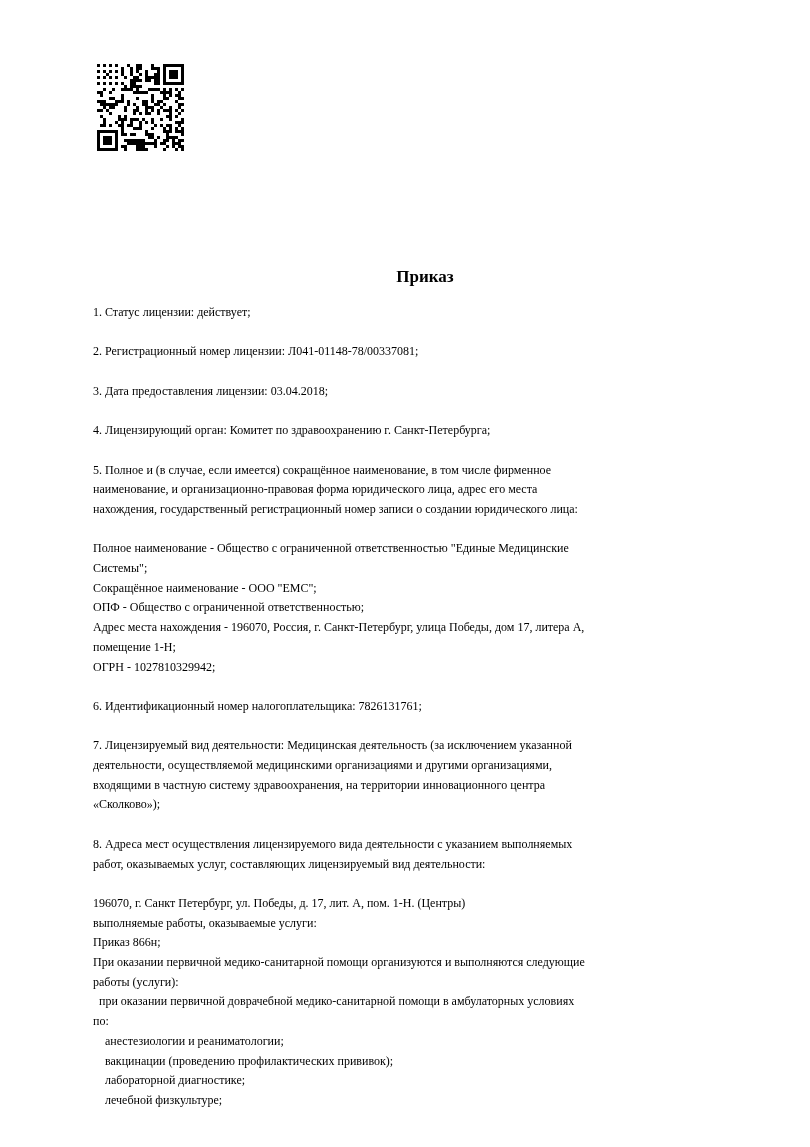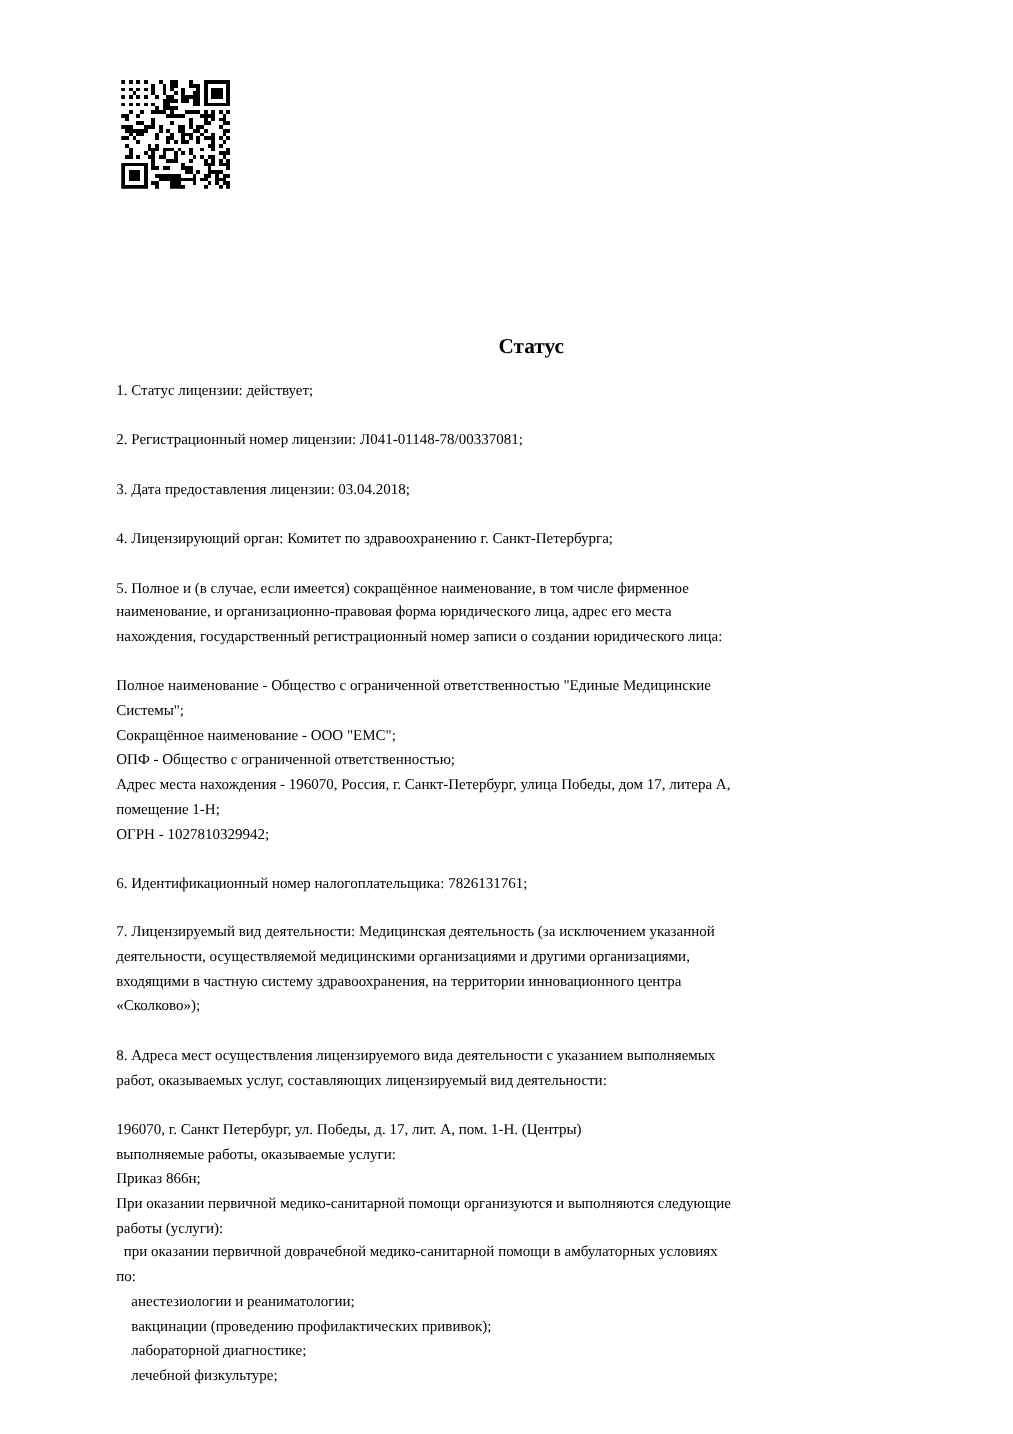--- a/index.html
+++ b/index.html
@@ -405,18 +405,18 @@
       <rect x="13" y="28" width="1" height="1" fill="#000"></rect>
       <rect x="14" y="28" width="1" height="1" fill="#000"></rect>
       <rect x="15" y="28" width="1" height="1" fill="#000"></rect>
       <rect x="16" y="28" width="1" height="1" fill="#000"></rect>
       <rect x="22" y="28" width="1" height="1" fill="#000"></rect>
       <rect x="26" y="28" width="1" height="1" fill="#000"></rect>
       <rect x="28" y="28" width="1" height="1" fill="#000"></rect>
     </svg>
 
   <div class="title-block">
-    <div>Статус</div>
+    <div>Приказ</div>
   </div>
 
   <div class="content"><div class="doc-line">1. Статус лицензии: действует;</div><div class="doc-line"></div><div class="doc-line">2. Регистрационный номер лицензии: Л041-01148-78/00337081;</div><div class="doc-line"></div><div class="doc-line">3. Дата предоставления лицензии: 03.04.2018;</div><div class="doc-line"></div><div class="doc-line">4. Лицензирующий орган: Комитет по здравоохранению г. Санкт-Петербурга;</div><div class="doc-line"></div><div class="doc-line">5. Полное и (в случае, если имеется) сокращённое наименование, в том числе фирменное</div><div class="doc-line">наименование, и организационно-правовая форма юридического лица, адрес его места</div><div class="doc-line">нахождения, государственный регистрационный номер записи о создании юридического лица:</div><div class="doc-line"></div><div class="doc-line">Полное наименование - Общество с ограниченной ответственностью "Единые Медицинские</div><div class="doc-line">Системы";</div><div class="doc-line">Сокращённое наименование - ООО "ЕМС";</div><div class="doc-line">ОПФ - Общество с ограниченной ответственностью;</div><div class="doc-line">Адрес места нахождения - 196070, Россия, г. Санкт-Петербург, улица Победы, дом 17, литера А,</div><div class="doc-line">помещение 1-Н;</div><div class="doc-line">ОГРН - 1027810329942;</div><div class="doc-line"></div><div class="doc-line">6. Идентификационный номер налогоплательщика: 7826131761;</div><div class="doc-line"></div><div class="doc-line">7. Лицензируемый вид деятельности: Медицинская деятельность (за исключением указанной</div><div class="doc-line">деятельности, осуществляемой медицинскими организациями и другими организациями,</div><div class="doc-line">входящими в частную систему здравоохранения, на территории инновационного центра</div><div class="doc-line">«Сколково»);</div><div class="doc-line"></div><div class="doc-line">8. Адреса мест осуществления лицензируемого вида деятельности с указанием выполняемых</div><div class="doc-line">работ, оказываемых услуг, составляющих лицензируемый вид деятельности:</div><div class="doc-line"></div><div class="doc-line">196070, г. Санкт Петербург, ул. Победы, д. 17, лит. А, пом. 1-Н. (Центры)</div><div class="doc-line">выполняемые работы, оказываемые услуги:</div><div class="doc-line">Приказ 866н;</div><div class="doc-line">При оказании первичной медико-санитарной помощи организуются и выполняются следующие</div><div class="doc-line">работы (услуги):</div><div class="doc-line">  при оказании первичной доврачебной медико-санитарной помощи в амбулаторных условиях</div><div class="doc-line">по:</div><div class="doc-line">    анестезиологии и реаниматологии;</div><div class="doc-line">    вакцинации (проведению профилактических прививок);</div><div class="doc-line">    лабораторной диагностике;</div><div class="doc-line">    лечебной физкультуре;</div></div>
 
 </div>
 
 </body></html>

